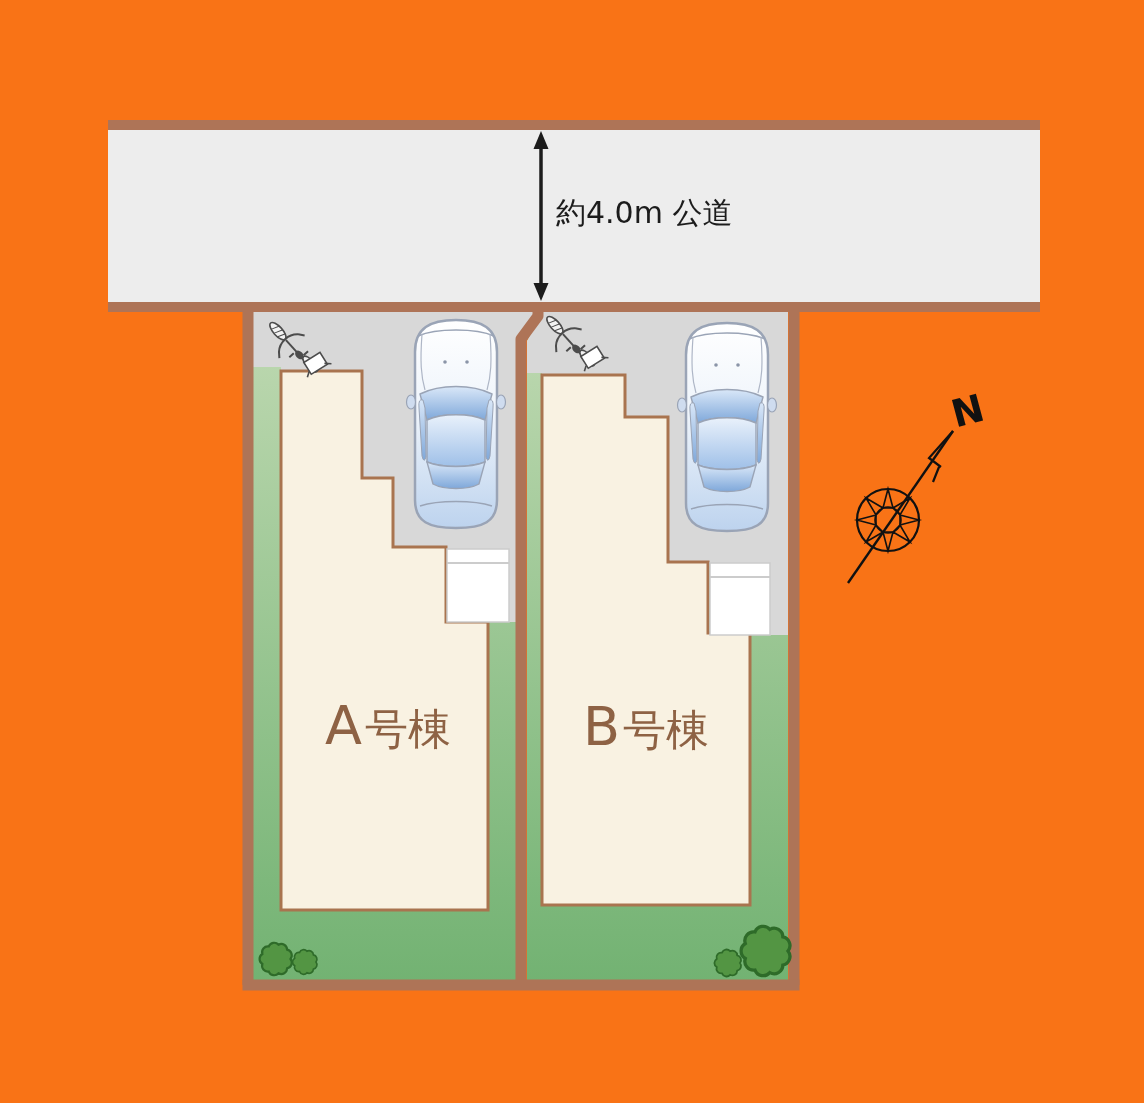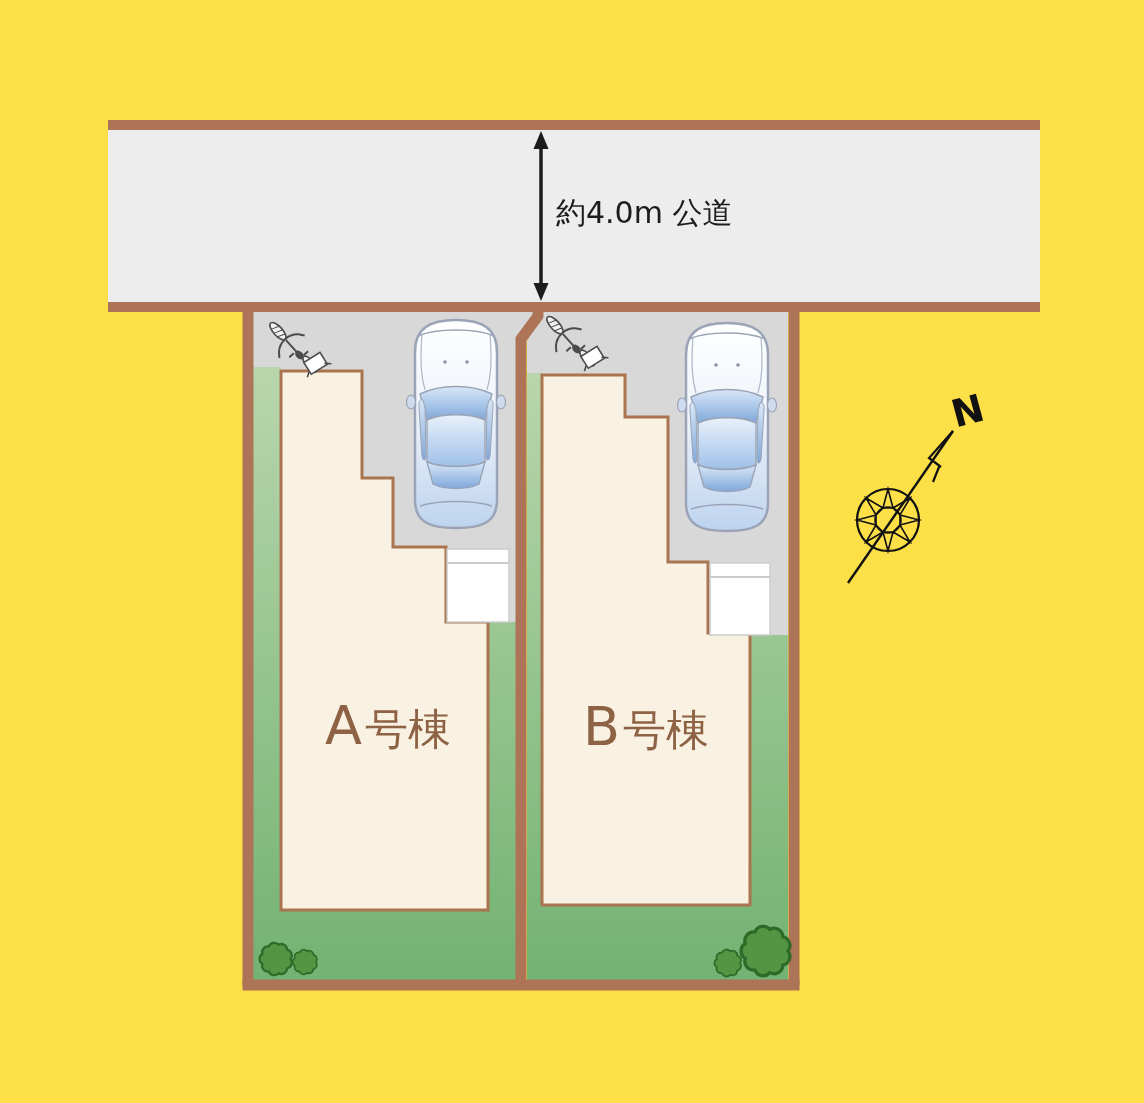--- a/index.html
+++ b/index.html
@@ -1,16 +1,16 @@
 <!DOCTYPE html>
 <html><head>
 <meta charset="utf-8">
 <style>
   html,body{margin:0;padding:0;background:#ffffff;}
-  .canvas{position:relative;width:1144px;height:1103px;background:#fde047;overflow:hidden;
+  .canvas{position:relative;width:1144px;height:1103px;background:#f97316;overflow:hidden;
           font-family:"DejaVu Sans","Liberation Sans",sans-serif;}
   .canvas svg{position:absolute;left:0;top:0;}
   text{font-family:"DejaVu Sans","Liberation Sans",sans-serif;}
 </style>
 </head>
 <body>
 
 <div class="canvas">
 <svg width="1144" height="1103" viewBox="0 0 1144 1103">
   <defs>

